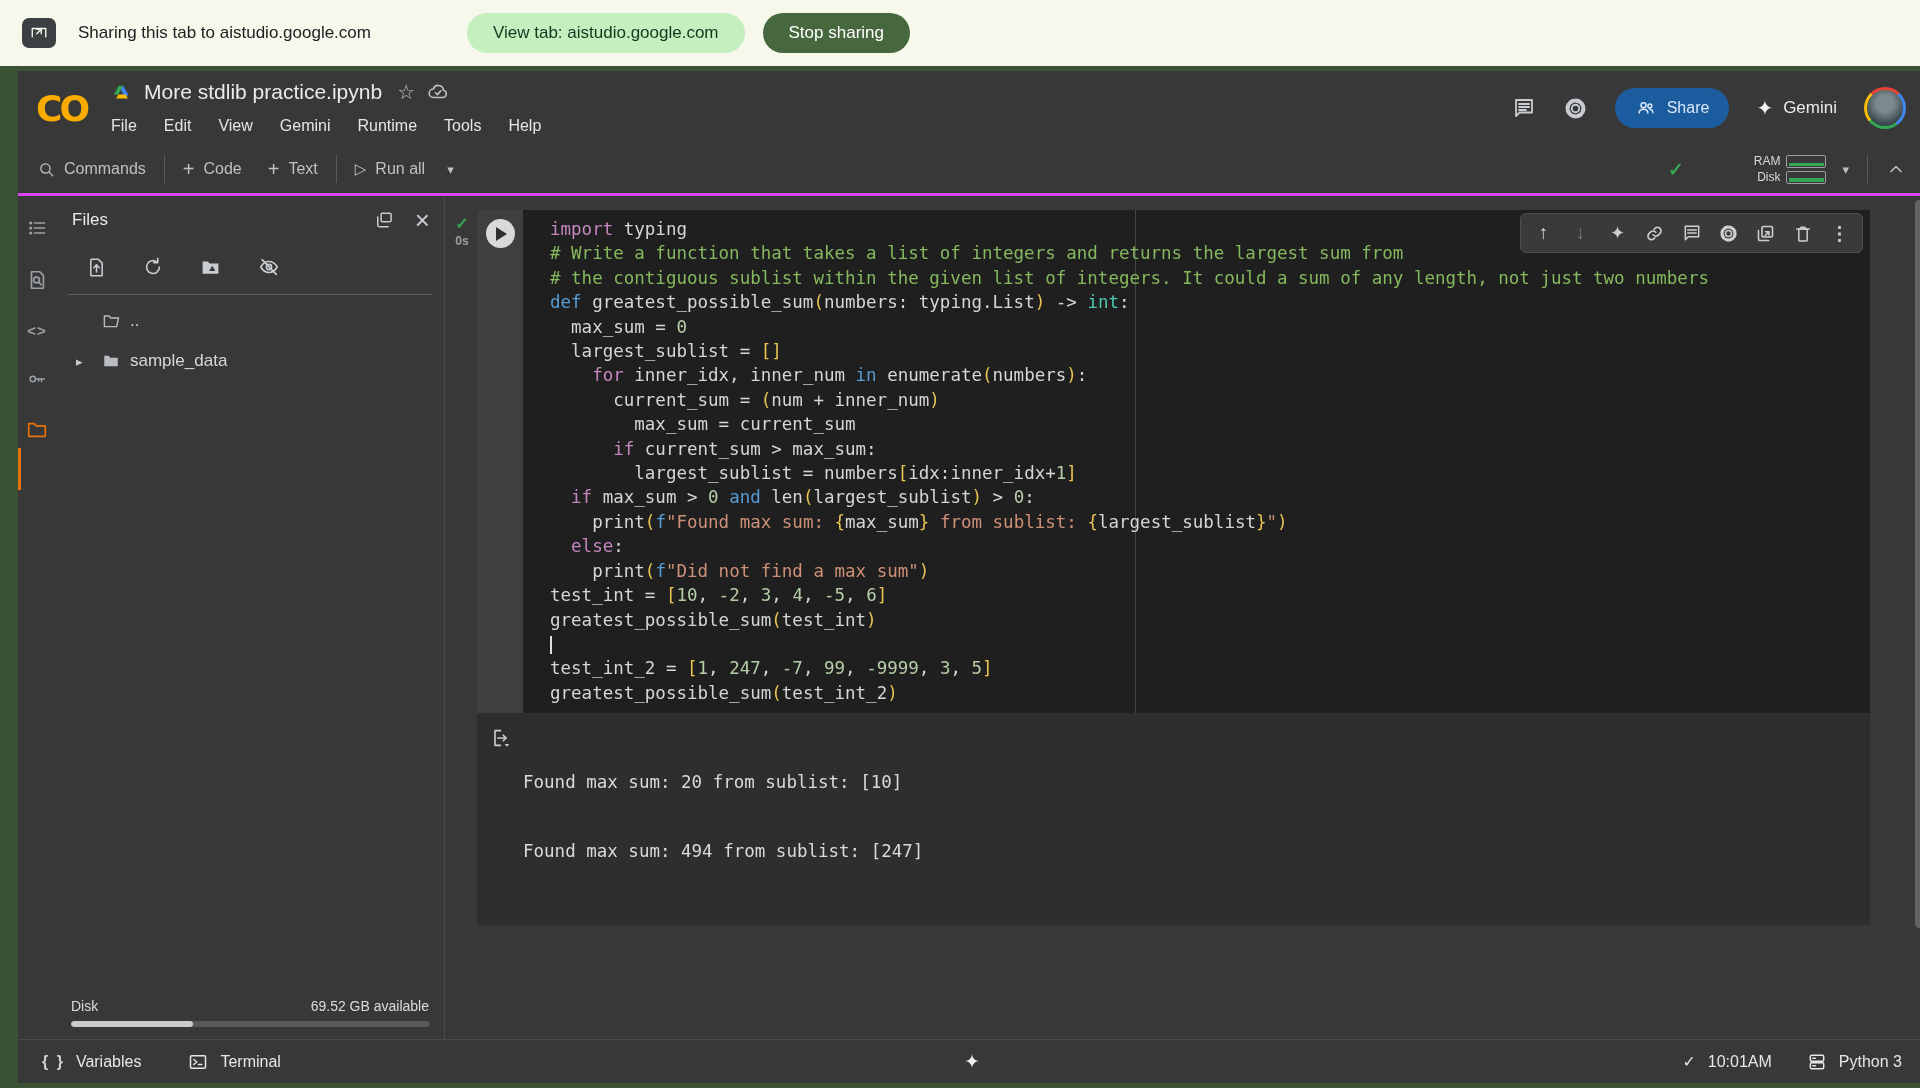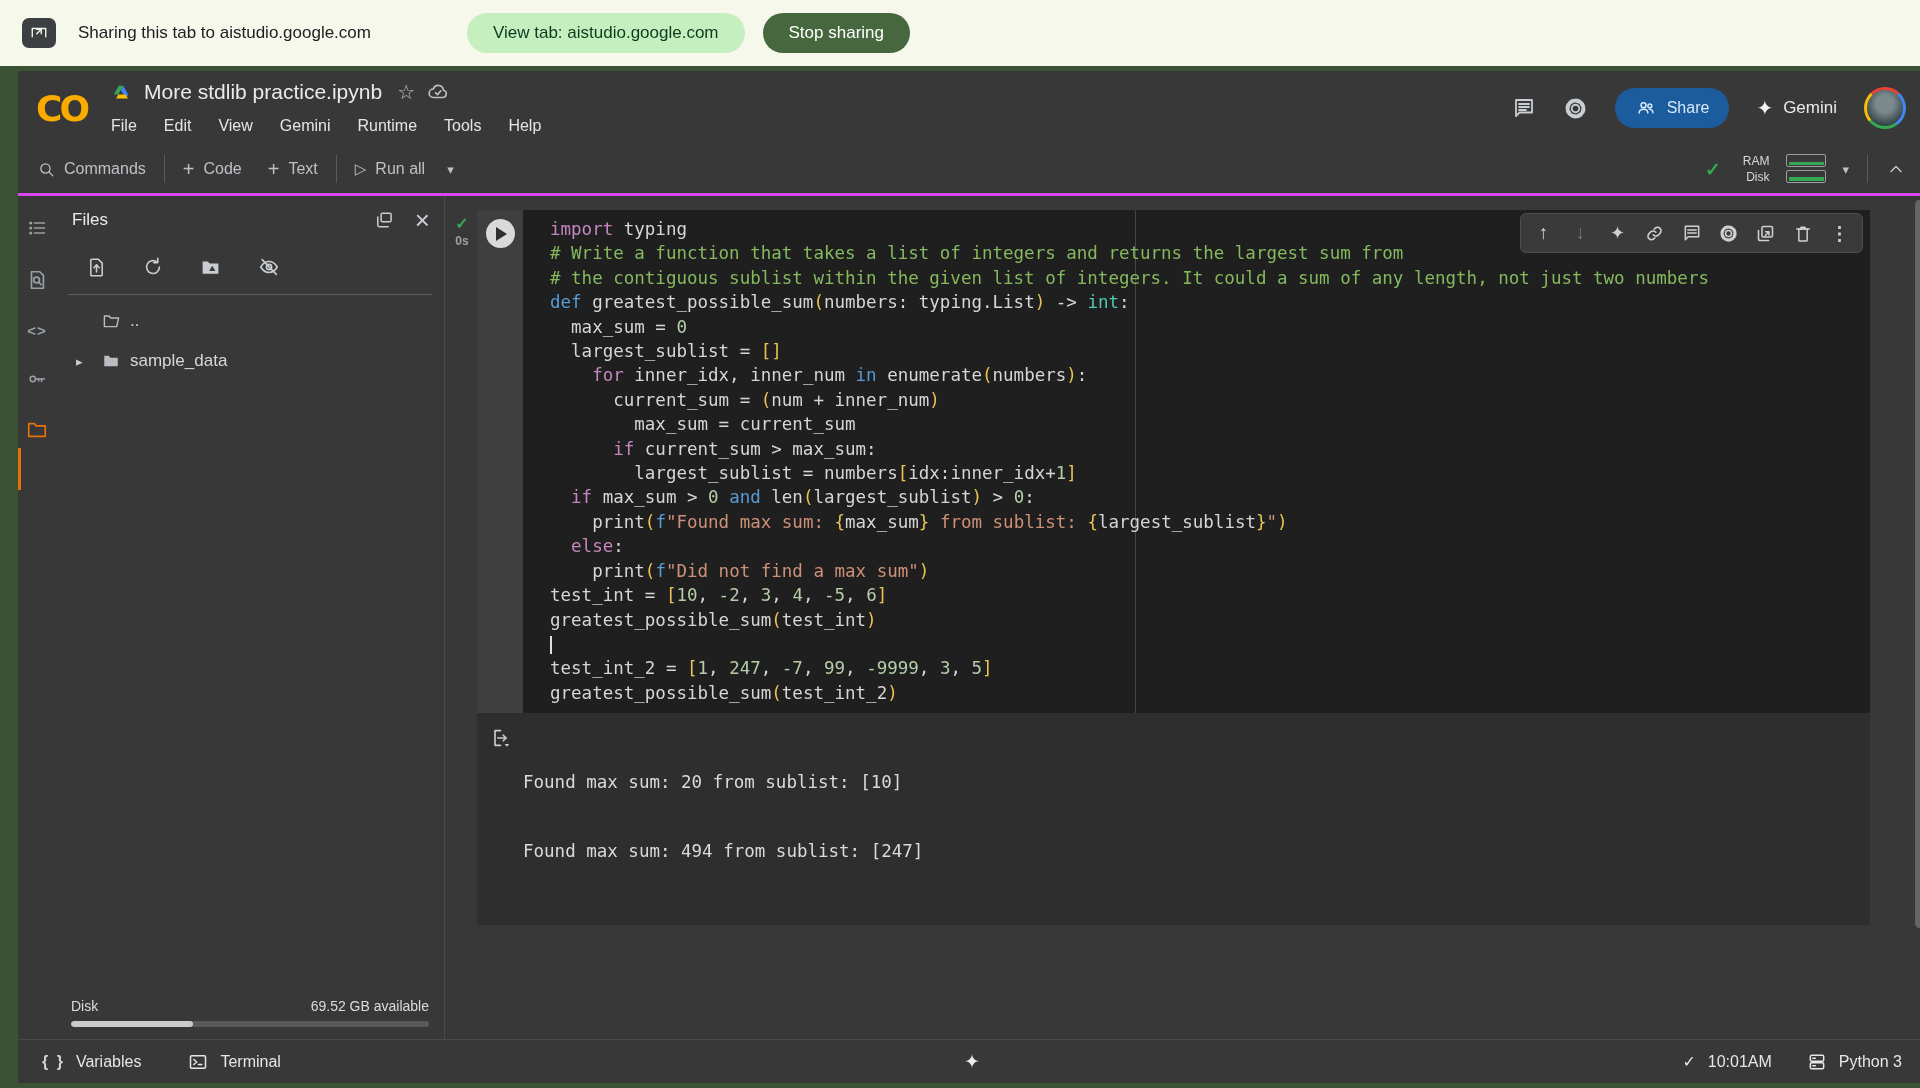--- a/index.html
+++ b/index.html
@@ -45,21 +45,21 @@
 
   
   .toolbar { height:51px; display:flex; align-items:center; padding:0 20px; border-bottom:3px solid #d946ef; }
   .tb-item { display:flex; align-items:center; gap:9px; color:#BDC1C6; font-size:16px; }
   .tb-div { width:1px; height:28px; background:#5A5A5A; margin:0 18px; }
   .plus { font-size:20px; line-height:1; color:#BDC1C6; }
   .runall-caret { font-size:13px; color:#BDC1C6; margin-left:22px; }
   .tb-right { margin-left:auto; display:flex; align-items:center; }
   .ok-check { color:#34A853; font-size:19px; font-weight:bold; margin-right:22px; }
   .meters { display:flex; flex-direction:column; gap:2px; }
-  .meter-row { display:flex; align-items:flex-start; gap:17px; justify-content:flex-end; }
+  .meter-row { display:flex; align-items:flex-end; gap:6px; justify-content:flex-end;margin-left:48px; }
   .meter-row span { font-size:12px; color:#D6D8DB; }
   .meter { width:40px; height:13px; border:1.5px solid #9AA0A6; border-radius:2px; position:relative; }
   .meter i { position:absolute; left:1.5px; right:1.5px; bottom:1.5px; height:3px; background:#34A853; }
   .meter.disk i { height:4px; }
 
   
   .main { flex:1; display:flex; min-height:0; position:relative; }
 
   .iconstrip { width:38px; display:flex; flex-direction:column; align-items:center; padding-top:22px;
                gap:30px; color:#9AA0A6; position:relative; }

